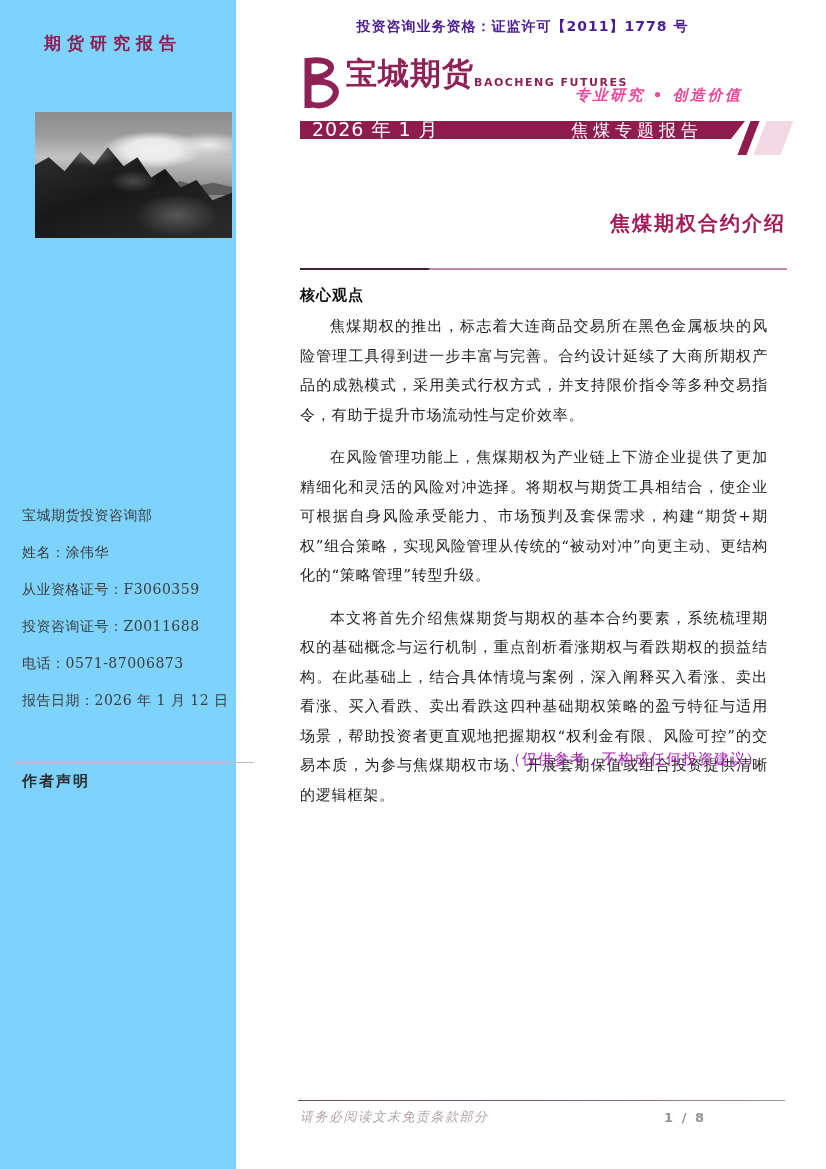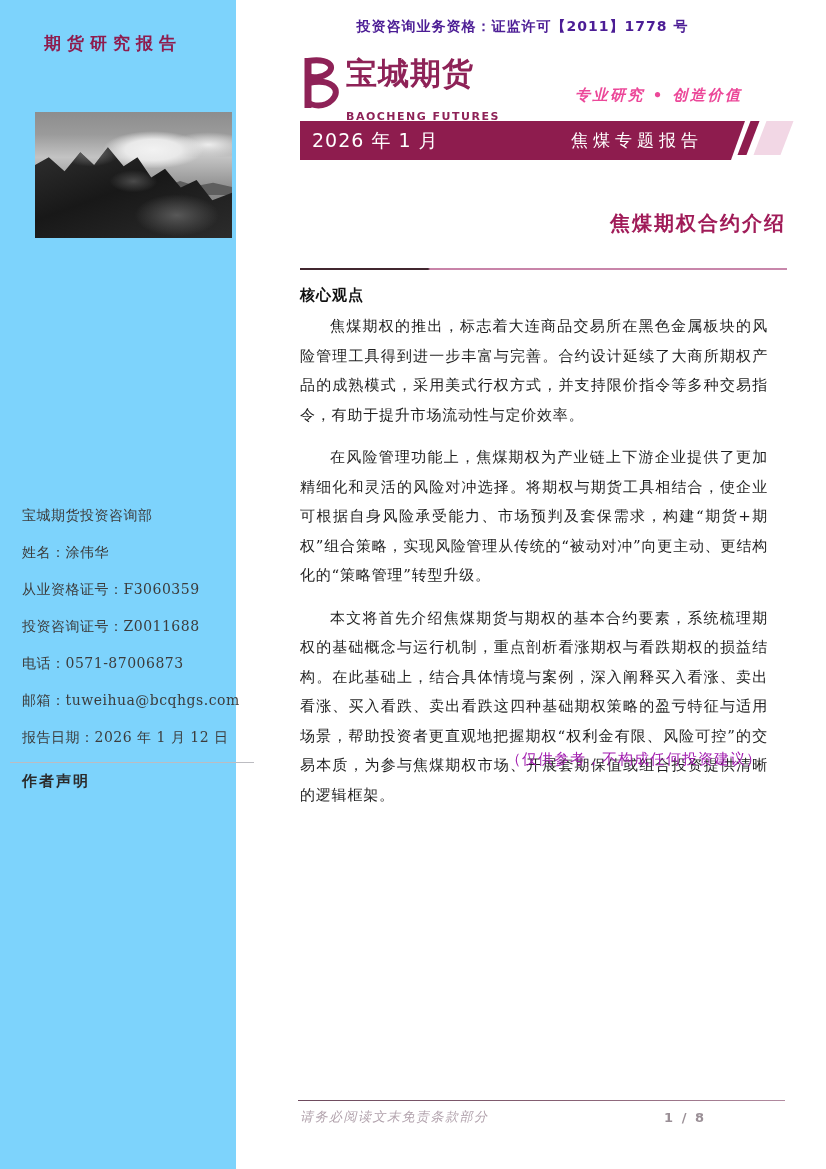--- a/index.html
+++ b/index.html
@@ -32,27 +32,27 @@
   .decl-divider { position:absolute; left:10px; top:762px; width:244px; height:1px; background:#bcbcc1; }
   .decl-title { position:absolute; left:22px; top:772px; font-size:15px; font-weight:bold; color:#2b2b2b; letter-spacing:2px; }
   .decl-body { position:absolute; left:20px; top:796px; width:228px; font-size:14px; line-height:27.5px;
     color:#333333; text-align:justify; text-indent:2em; letter-spacing:0.5px; }
 
   
   .qualification { position:absolute; left:300px; top:18px; width:445px; text-align:center;
     font-family:"DejaVu Sans",sans-serif; font-weight:bold; font-size:14px; color:#4c1d95; letter-spacing:1px; }
   .logo-row { position:absolute; left:298px; top:56px; display:flex; align-items:flex-start; }
   .logo-icon { width:44px; height:54px; margin-right:4px; }
-  .logo-texts { display:flex; flex-direction:column; }
+  .logo-texts { display:flex; flex-direction:row; }
   .logo-cn { font-family:"DejaVu Serif",serif; font-weight:bold; font-size:31px; line-height:34px; color:#8e2257; letter-spacing:1px; }
   .logo-en { font-family:"DejaVu Sans",sans-serif; font-weight:bold; font-size:11px; color:#8e2257; letter-spacing:1.5px; margin-top:20px; }
   .slogan { position:absolute; left:575px; top:86px; font-weight:bold; font-style:italic;
     font-size:15px; color:#ec4899; letter-spacing:2.5px; }
 
-  .banner { position:absolute; left:300px; top:121px; width:445px; height:39px; background:#8e1c4e;
+  .banner { position:absolute; left:300px; top:121px; width:445px; height:18px; background:#8e1c4e;
     clip-path:polygon(0 0, 100% 0, calc(100% - 14px) 100%, 0 100%);
     display:flex; align-items:center; justify-content:space-between; padding:0 42px 0 12px; }
   .banner-date { color:#ffffff; font-family:"DejaVu Sans",sans-serif; font-size:19px; letter-spacing:1px; }
   .banner-type { color:#ffffff; font-size:17px; letter-spacing:5px; }
   .banner-stripe1 { position:absolute; left:744px; top:121px; width:9px; height:34px; background:#8e1c4e; transform:skewX(-21deg); }
   .banner-stripe2 { position:absolute; left:760px; top:121px; width:27px; height:34px; background:#f2d7e5; transform:skewX(-21deg); }
 
   
   .doc-title { position:absolute; left:300px; top:210px; width:486px; text-align:right;
     font-family:"DejaVu Sans",sans-serif; font-weight:bold; font-size:20px; color:#a01b58; letter-spacing:2px; }
@@ -86,21 +86,20 @@
       <div class="ridge"></div>
       <div class="rocks"></div>
     </div>
 
     <div class="info">
       <div class="info-line">宝城期货投资咨询部</div>
       <div class="info-line">姓名：涂伟华</div>
       <div class="info-line">从业资格证号：F3060359</div>
       <div class="info-line">投资咨询证号：Z0011688</div>
       <div class="info-line">电话：0571-87006873</div>
-      <div class="info-line">邮箱：tuweihua@bcqhgs.com</div>
       <div class="info-line">报告日期：2026 年 1 月 12 日</div>
     </div>
 
     <div class="decl-divider"></div>
     <div class="decl-title">作者声明</div>
   </aside>
 
   <div class="qualification">投资咨询业务资格：证监许可【2011】1778 号</div>
 
   <div class="logo-row">

